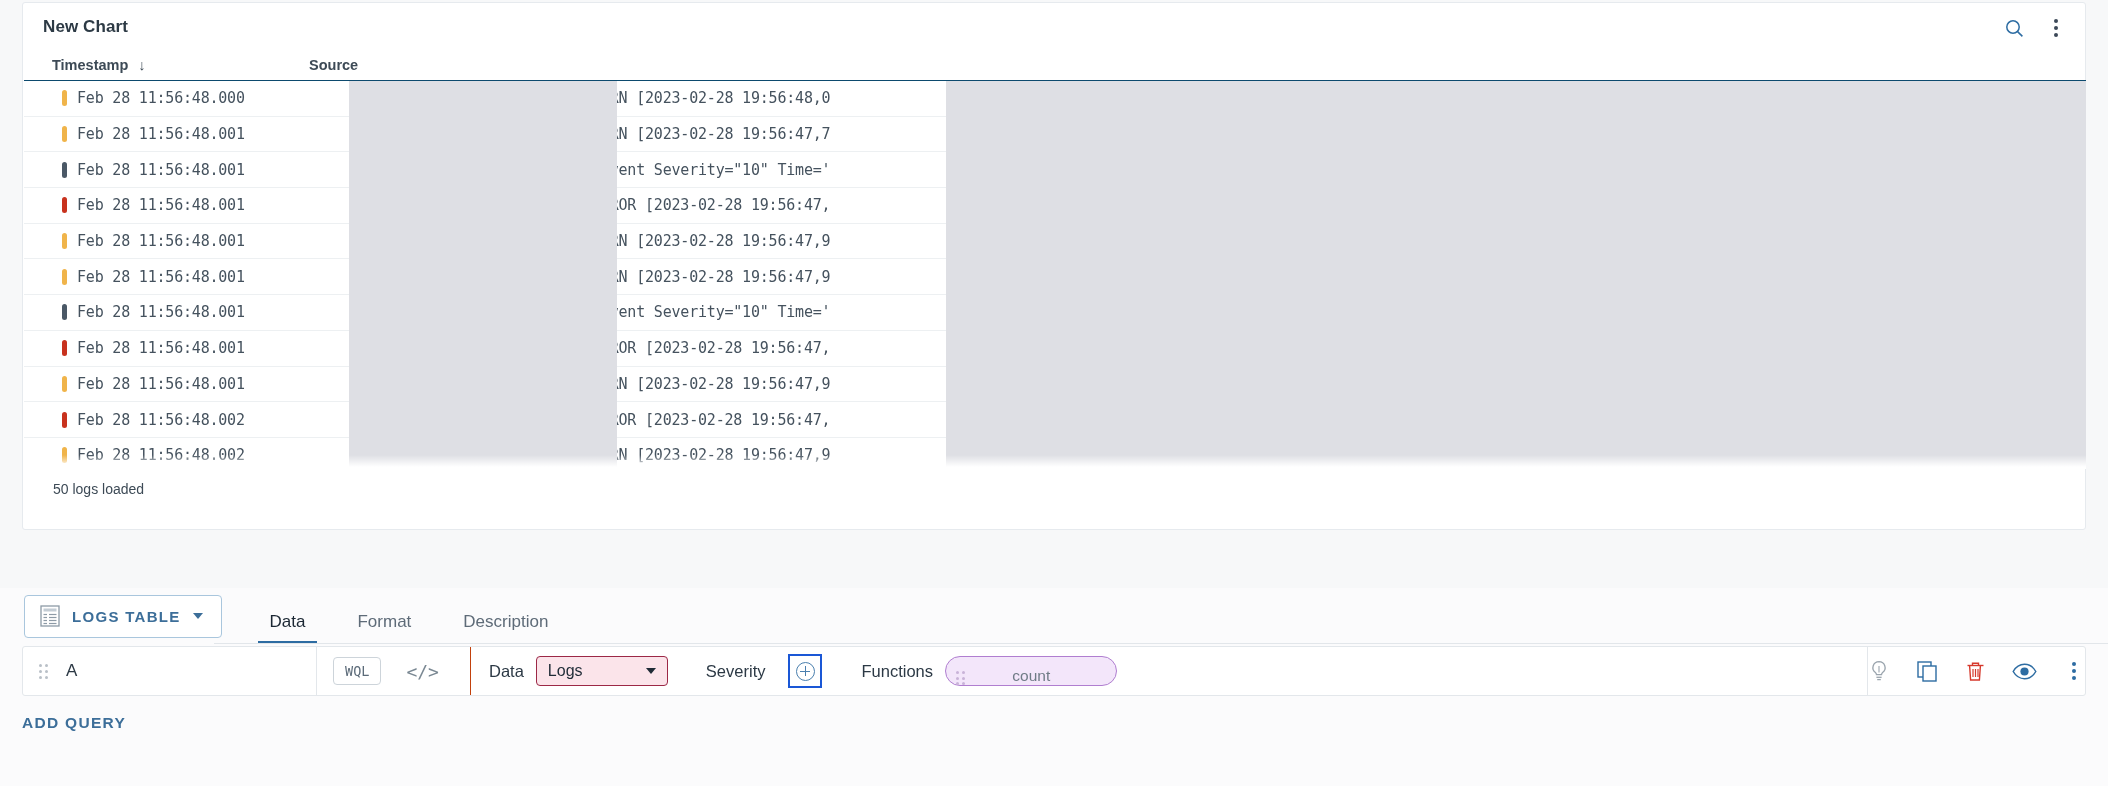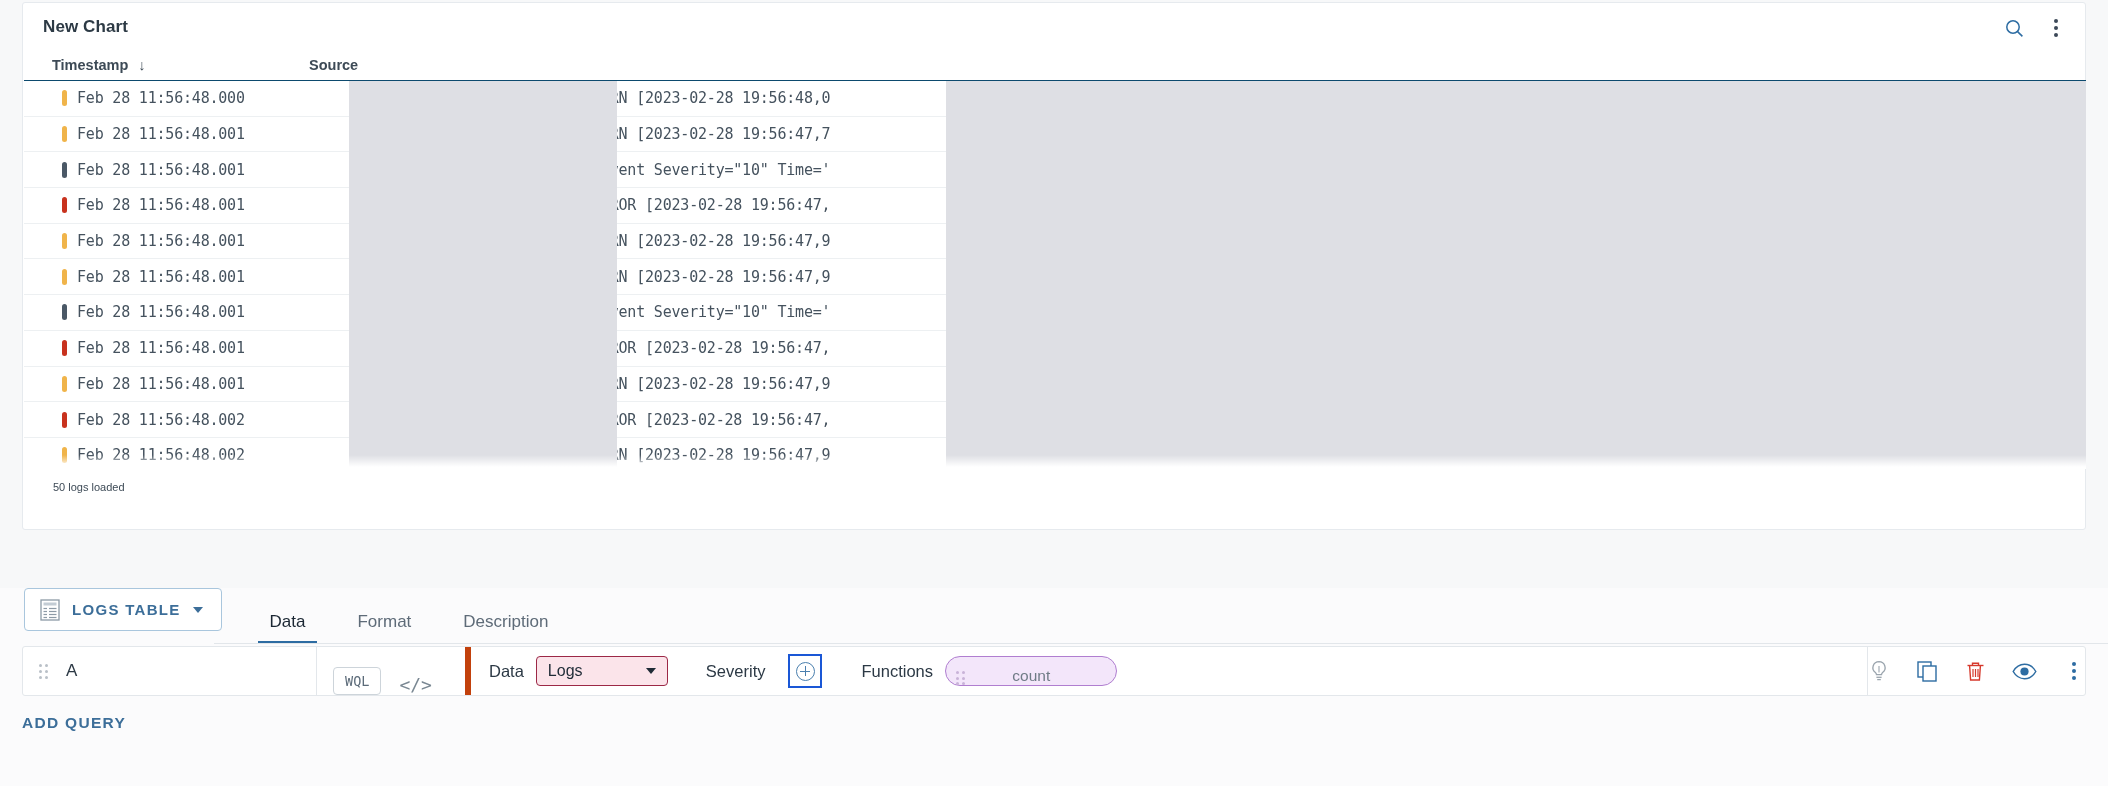--- a/index.html
+++ b/index.html
@@ -96,21 +96,21 @@
     position: absolute;
     background: #dedfe4;
     pointer-events: none;
   }
   #ov-source { left: 325px; top: 32px; width: 268px; height: 388px; }
   #ov-msg    { left: 922px; top: 32px; width: 1140px; height: 388px; }
 
   .logs-loaded {
     position: absolute;
     left: 30px; top: 478px;
-    font-size: 11px;
+    font-size: 14px;
     color: #3d4a56;
   }
 
   
   .rows-fade {
     position: absolute;
     left: 0; bottom: 0; width: 2062px; height: 14px;
     background: linear-gradient(to bottom, rgba(255,255,255,0) 0%, #ffffff 85%);
     pointer-events: none;
   }
@@ -119,21 +119,21 @@
   .bottom-panel {
     position: absolute;
     left: 0; top: 588px;
     width: 2108px; height: 198px;
     background: #fbfbfc;
   }
 
   .tabs-row {
     position: relative;
     display: flex;
-    align-items: flex-start;
+    align-items: center;
     height: 56px;
     padding-left: 24px;
     gap: 0;
   }
   .chart-type-btn {
     display: flex; align-items: center; gap: 12px;
     height: 43px;
     padding: 0 18px 0 15px;
     border: 1px solid #a9c6dd;
     border-radius: 4px;
@@ -202,23 +202,23 @@
     display: grid;
     grid-template-columns: repeat(2, 3px);
     grid-template-rows: repeat(3, 3px);
     gap: 3px;
   }
   .drag-dots i { width: 3px; height: 3px; background: #b9c0c7; border-radius: 50%; display:block; }
   .q-letter { font-size: 17px; color: #2c3945; }
 
   .q-lang {
     width: 154px; flex: none;
-    display: flex; align-items: flex-end; gap: 18px;
+    display: flex; align-items: center; gap: 25px;
     padding-left: 16px;
-    border-right: 6px solid #c2410c;
+    border-right: 1px solid #c2410c;
   }
   .wql-chip {
     border: 1px solid #cdd4da;
     border-radius: 4px;
     padding: 5px 11px;
     font-family: "DejaVu Sans Mono", monospace;
     font-size: 13.5px;
     color: #5c6b79;
     cursor: pointer;
     background: #fff;

